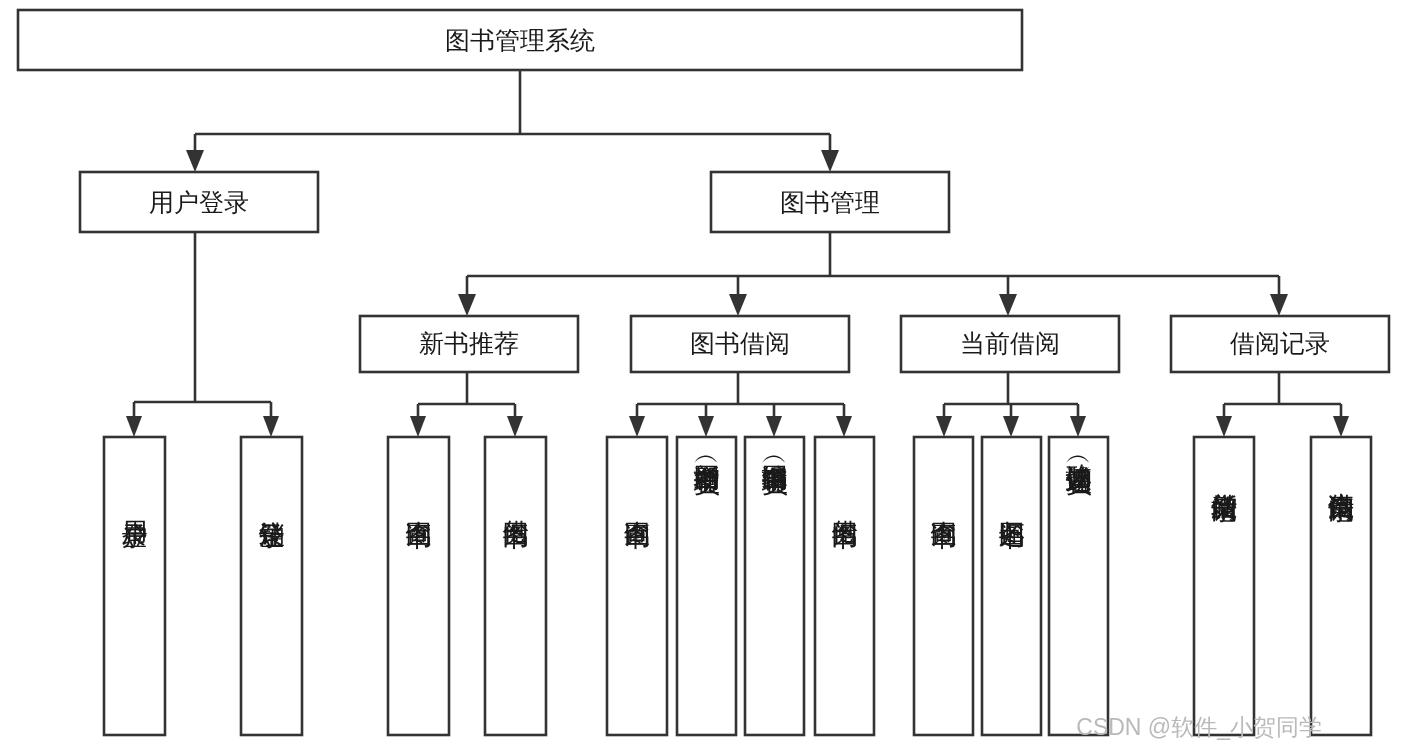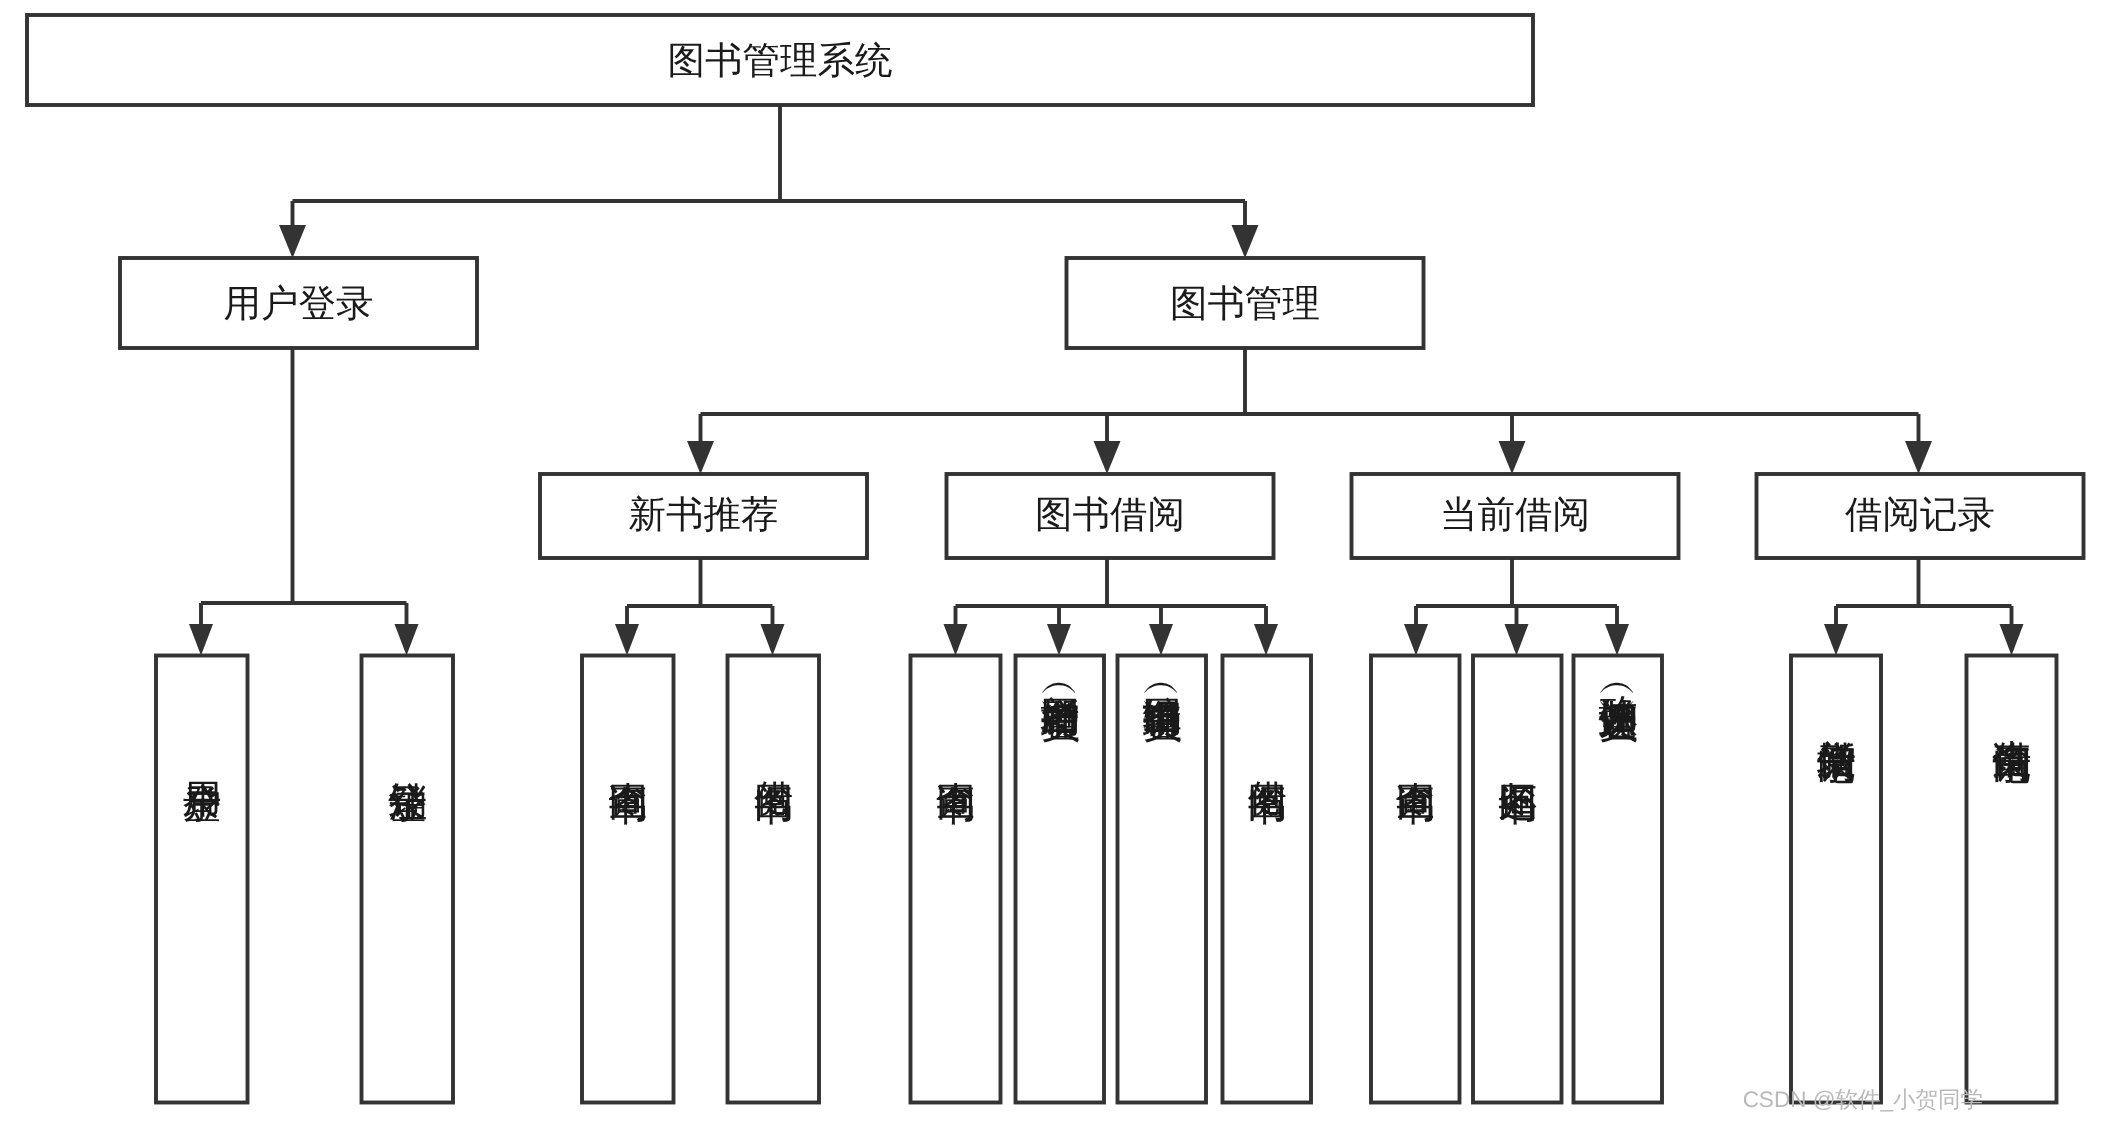--- a/index.html
+++ b/index.html
@@ -71,21 +71,21 @@
     writing-mode: vertical-rl;
     text-orientation: upright;
     letter-spacing: 1px;
     white-space: nowrap;
   }
   #watermark {
     position: absolute;
     right: 8px;
     bottom: 4px;
     font-family: "Liberation Sans", "DejaVu Sans", sans-serif;
-    font-size: 15px;
+    font-size: 23px;
     color: #b9b9b9;
     white-space: nowrap;
     pointer-events: none;
   }
 </style>
 </head>
 <body>
 
 <div id="diagram-root">
 

